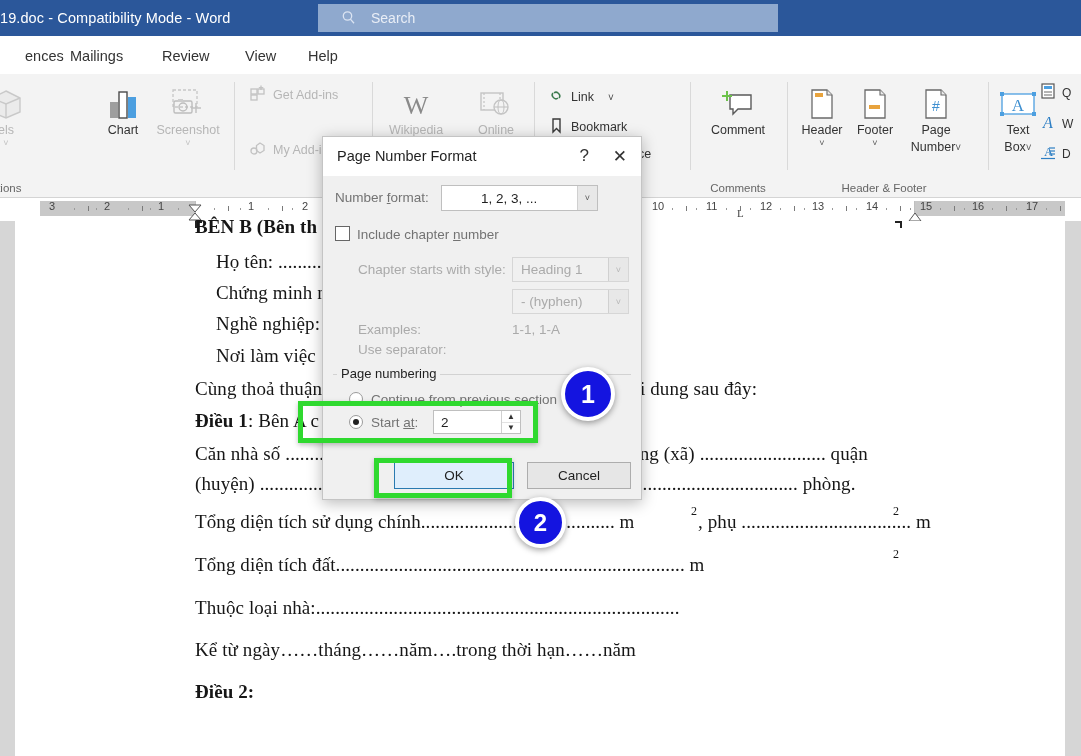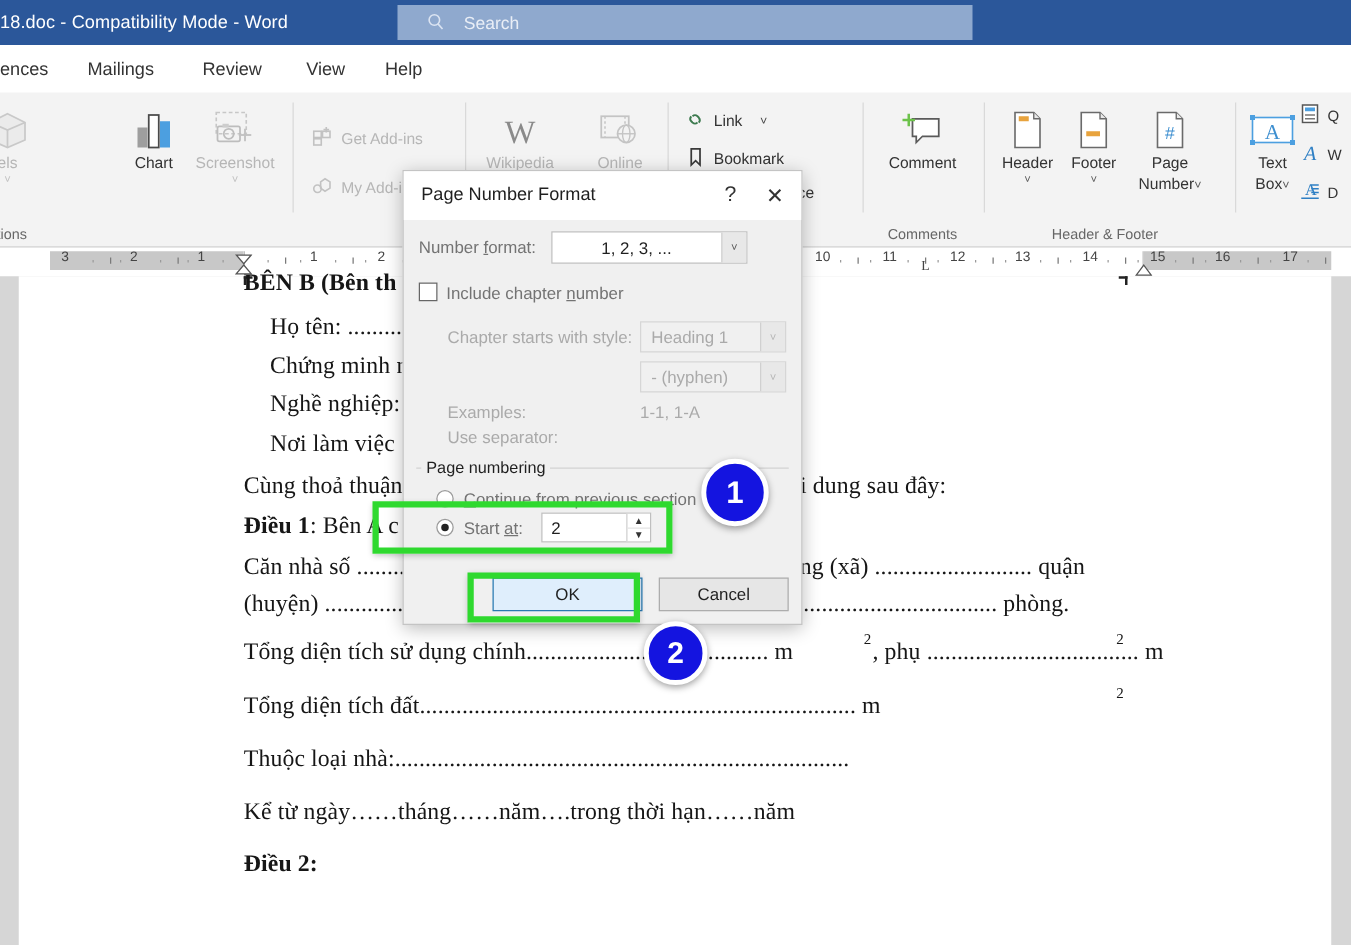--- a/index.html
+++ b/index.html
@@ -173,34 +173,34 @@
     display:flex; align-items:center; justify-content:center;
     box-shadow: 0 2px 6px rgba(0,0,0,0.38);
   }
 </style>
 </head>
 <body>
 
 <div id="app">
 
   <div class="titlebar">
-    <span class="title-text">18.doc  -  Compatibility Mode  -  Word</span>
+    <span class="title-text">19.doc  -  Compatibility Mode  -  Word</span>
     <div class="searchbox">
       <span class="search-icon">
         <svg width="16" height="16" viewBox="0 0 16 16">
             <circle cx="6.5" cy="6" r="4.2" fill="none" stroke="#dbe4f2" stroke-width="1.3"></circle>
             <line x1="9.4" y1="9.1" x2="13" y2="13.2" stroke="#dbe4f2" stroke-width="1.3"></line>
           </svg>
       </span>
       <span class="search-ph">Search</span>
     </div>
   </div>
 
   <div class="tabbar">
-    <div class="tab" style="left:0px;">ences</div>
+    <div class="tab" style="left:0px;padding-left:25px;">ences</div>
     <div class="tab" style="left:70px;">Mailings</div>
     <div class="tab" style="left:162px;">Review</div>
     <div class="tab" style="left:245px;">View</div>
     <div class="tab" style="left:308px;">Help</div>
   </div>
 
   <div class="ribbon">
 
     <div class="rbtn dim" style="left:-22px; top:12px; width:56px;">
       <div class="ic" style="height:34px;">
@@ -239,21 +239,21 @@
           </svg>
       </div>
       <div class="lbl">Screenshot</div>
       <div class="chev">˅</div>
     </div>
 
     <div class="grp-label" style="left:-22px; width:90px; text-align:left;">strations</div>
 
     <div class="grp-sep" style="left:234px;"></div>
 
-    <div class="smallrow" style="left:250px; top:11px;margin-top:16px;">
+    <div class="smallrow" style="left:250px; top:11px;">
       <span>
         <svg width="17" height="17" viewBox="0 0 17 17">
             <rect x="1" y="4" width="6" height="5" fill="none" stroke="#c2c2c2" stroke-width="1.3"></rect>
             <rect x="8" y="4" width="6" height="5" fill="none" stroke="#c2c2c2" stroke-width="1.3"></rect>
             <rect x="1" y="10" width="6" height="5" fill="none" stroke="#c2c2c2" stroke-width="1.3"></rect>
             <line x1="11" y1="0.5" x2="11" y2="5" stroke="#c2c2c2" stroke-width="1.3"></line>
             <line x1="8.8" y1="2.7" x2="13.3" y2="2.7" stroke="#c2c2c2" stroke-width="1.3"></line>
           </svg>
       </span>
       <span>Get Add-ins</span>

